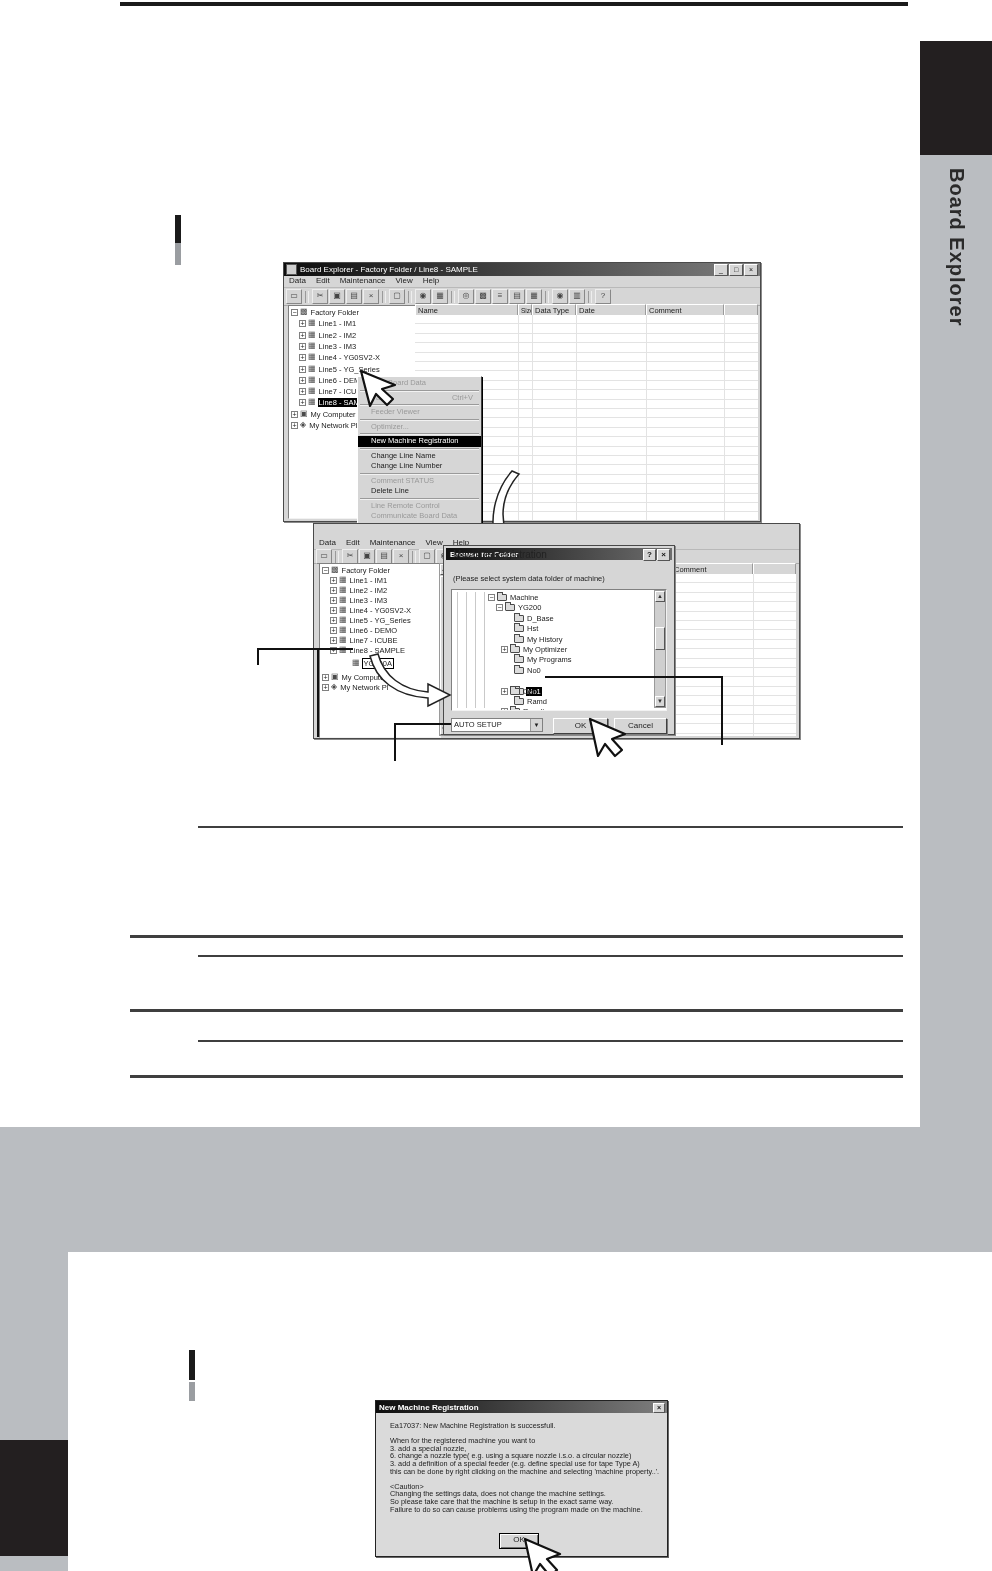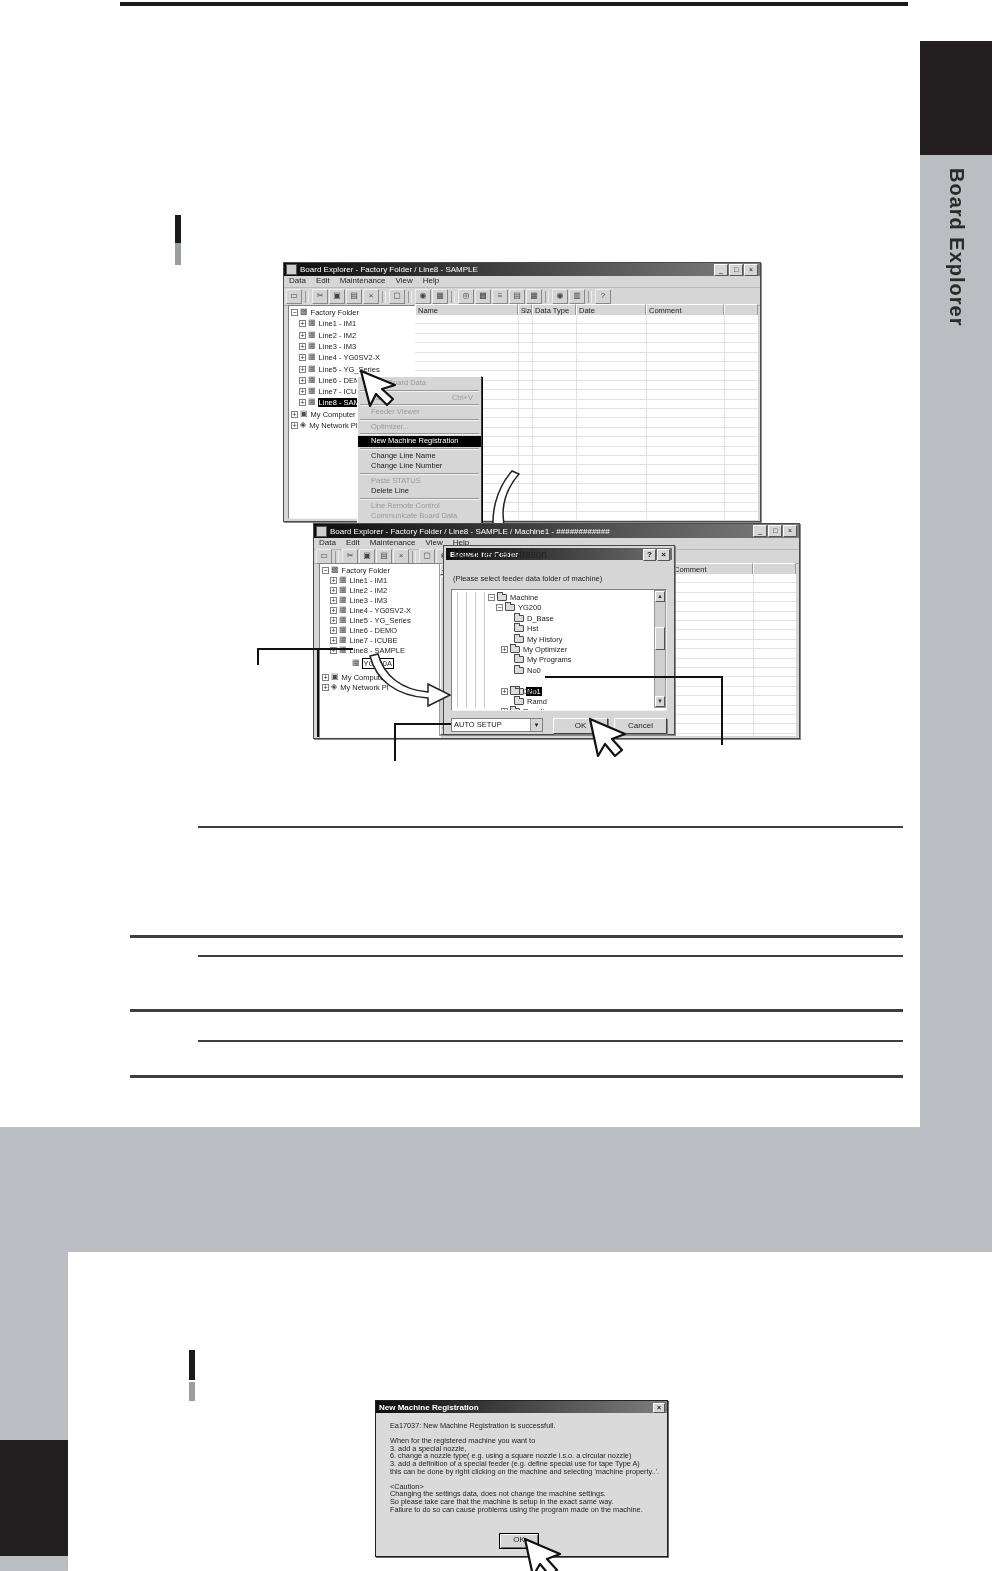--- a/index.html
+++ b/index.html
@@ -262,21 +262,21 @@
       </div>
     <div class="msep"></div>
     <div class="mi">
         <span>Change Line Name</span>
       </div>
     <div class="mi">
         <span>Change Line Number</span>
       </div>
     <div class="msep"></div>
     <div class="mi disabled">
-        <span>Paste STATUS</span>
+        <span>Comment STATUS</span>
       </div>
     <div class="mi">
         <span>Delete Line</span>
       </div>
     <div class="msep"></div>
     <div class="mi disabled">
         <span>Line Remote Control</span>
       </div>
     <div class="mi disabled">
         <span>Communicate Board Data</span>
@@ -284,29 +284,20 @@
     <div class="mi disabled">
         <span>Communicate Database</span>
       </div>
   </div>
 
   <svg style="left:487px;top:472px;z-index:35" width="36" height="72" viewBox="0 0 36 72">
     <path d="M32,2 C18,18 12,38 19,62 L8,68 C2,42 10,16 25,-1 Z" fill="#fff" stroke="#222" stroke-width="1.5"></path>
   </svg>
 
   <div class="win" id="w2" style="left:313px;top:523px;width:485px;height:214px;z-index:40">
-    <div class="tbar" style="height:14px">
-      <span class="appico"></span>
-      <span>Board Explorer   -   Factory Folder / Line8 - SAMPLE / Machine1 - ############</span>
-      <span class="winbtns">
-        <span class="winbtn">_</span>
-        <span class="winbtn">□</span>
-        <span class="winbtn">×</span>
-      </span>
-    </div>
     <div class="mbar" style="top:14px">
       <span>Data</span>
       <span>Edit</span>
       <span>Maintenance</span>
       <span>View</span>
       <span>Help</span>
     </div>
     <div class="tbarirow" style="top:26px;height:13px">
       <span class="tico">▭</span>
       <span class="tsep"></span>
@@ -400,21 +391,21 @@
 
   <div class="win" id="bdlg" style="left:443px;top:545px;width:230px;height:188px;z-index:50">
     <div class="dlg-tbar">
       <span>Browse for Folder</span>
       <span style="position:absolute;right:2px;top:1px;display:flex;gap:1px">
         <span class="dlgbtn">?</span>
         <span class="dlgbtn">×</span>
       </span>
     </div>
     <div class="ab" style="left:9px;top:3px;font-size:10px">Machine Registration</div>
-    <div class="ab" style="left:9px;top:28px;font-size:7.5px">(Please select feeder data folder of machine)</div>
+    <div class="ab" style="left:9px;top:28px;font-size:7.5px">(Please select system data folder of machine)</div>
 
     <div class="panel-white" style="left:7px;top:43px;width:214px;height:120px;overflow:hidden">
       <span class="conn" style="left:5px"></span>
       <span class="conn" style="left:14px"></span>
       <span class="conn" style="left:23px"></span>
       <span class="conn" style="left:32px"></span>
       <div class="row" style="left:36px;top:2px">
           <span class="eb minus"></span>
           <span class="fold"></span>
           <span class="lbl">Machine</span>

